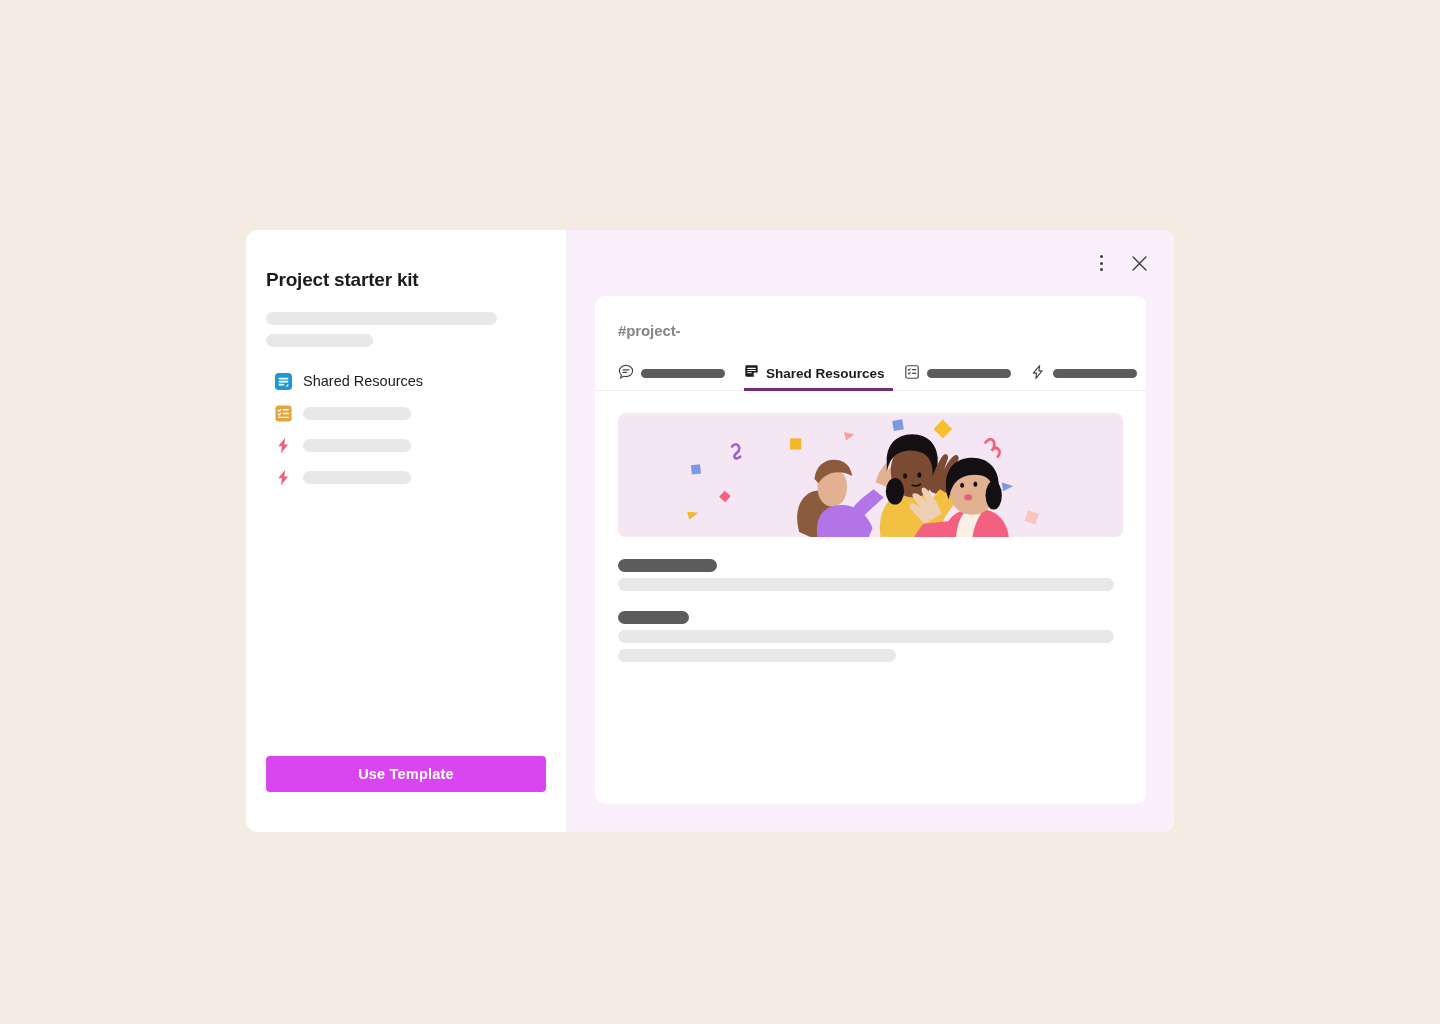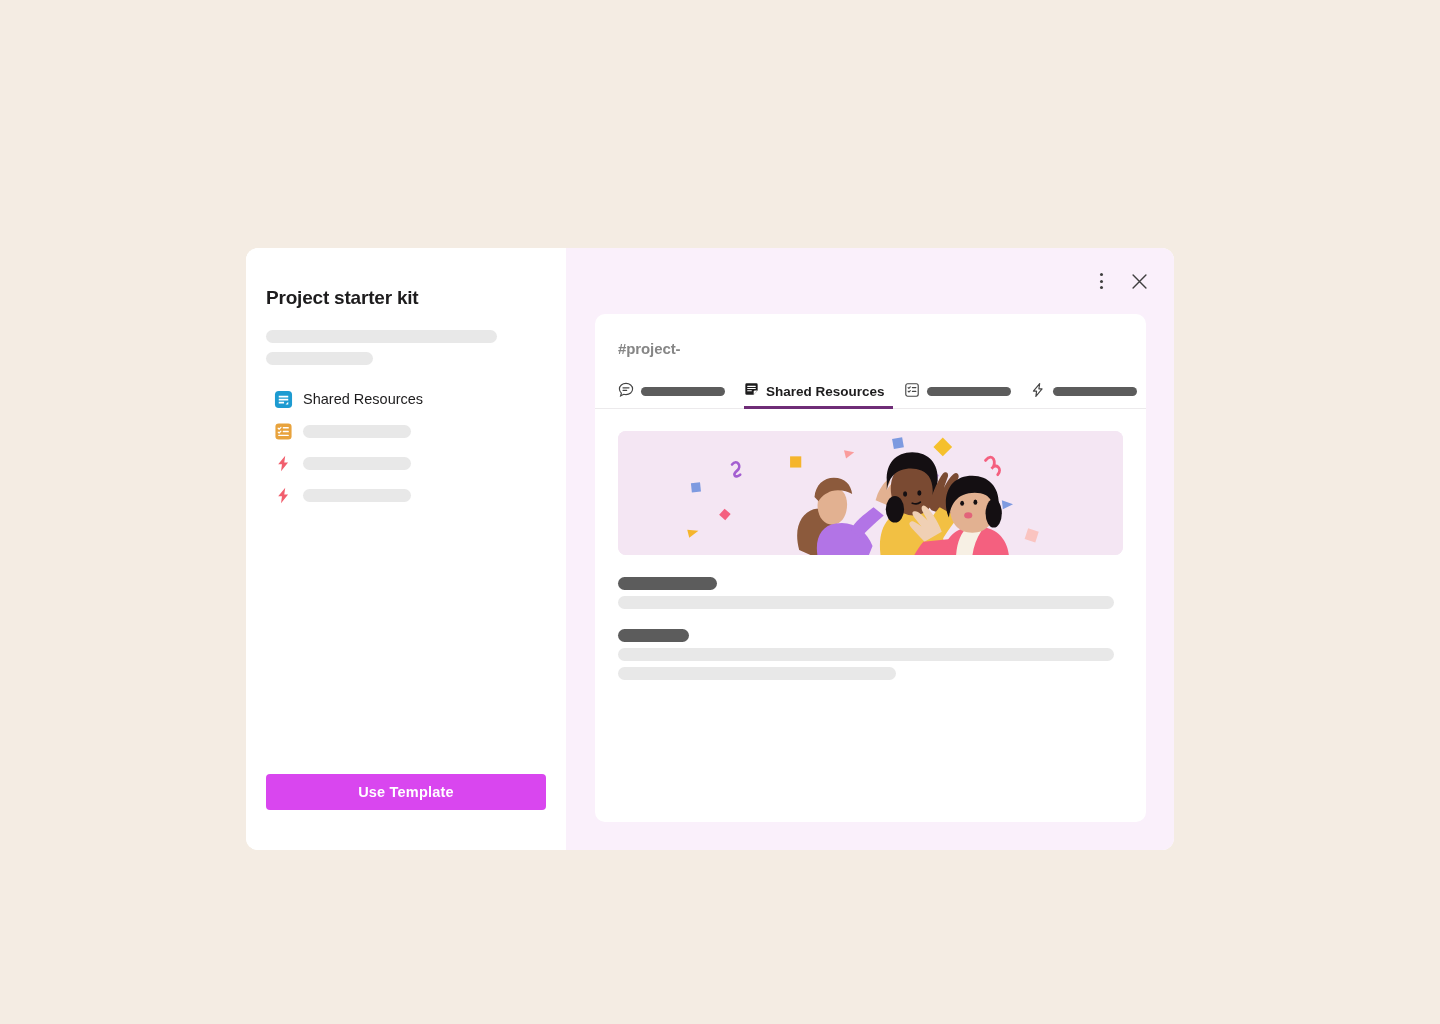--- a/index.html
+++ b/index.html
@@ -13,21 +13,21 @@
   body {
     background: #f4ece3;
     font-family: "Liberation Sans", sans-serif;
     -webkit-font-smoothing: antialiased;
   }
 
   
   .modal {
     position: absolute;
     left: 246px;
-    top: 248px;
+    top: 230px;
     width: 928px;
     height: 602px;
     display: flex;
     border-radius: 12px;
     overflow: hidden;
     background: #ffffff;
   }
 
   
   .sidebar {

